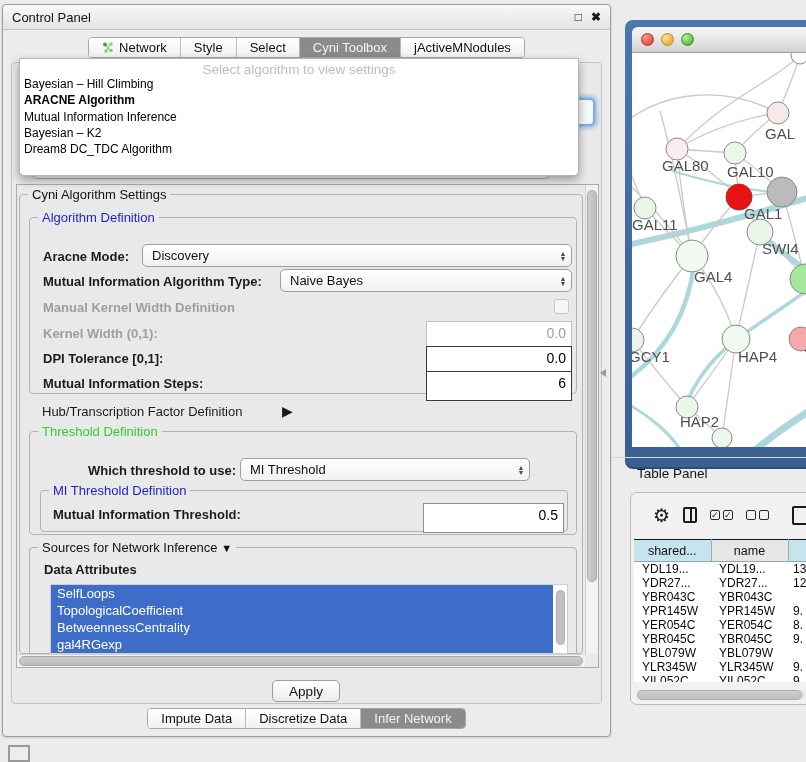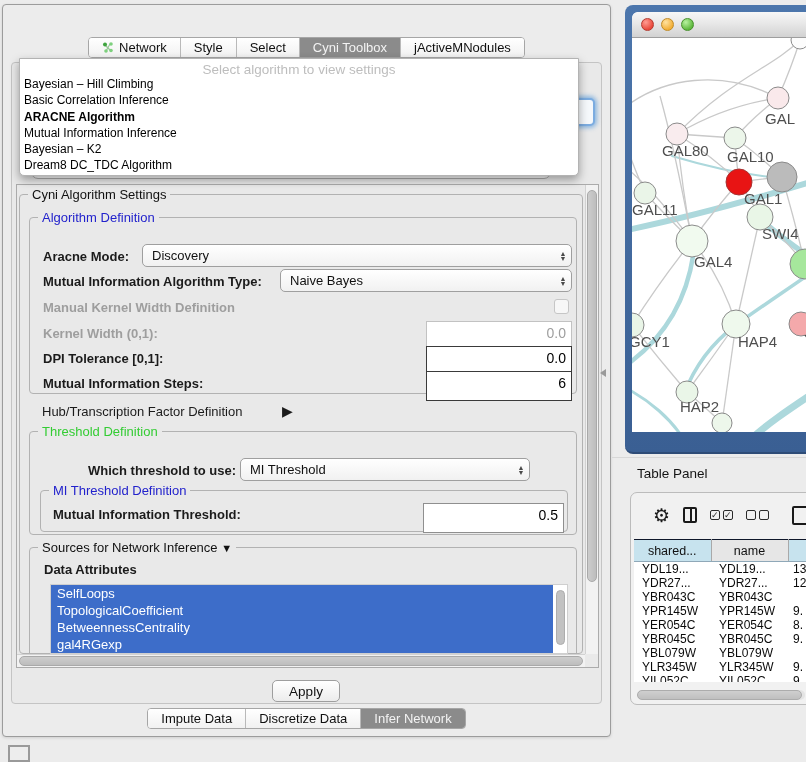--- a/index.html
+++ b/index.html
@@ -62,21 +62,21 @@
   .popup-placeholder{text-align:center;font-size:13.5px;color:#BDBDBD;padding-top:3px;height:17px;}
   .pitem{font-size:12px;color:#000;line-height:16.3px;padding-left:4px;white-space:nowrap;}
   .pitem.hl{font-weight:bold;}
 
   .bg-combo{position:absolute;left:28px;top:148px;width:520px;height:26px;border:1px solid #ACACAC;border-radius:7px;background:#FBFBFB;font-size:13px;color:#B3B3B3;line-height:24px;padding-left:10px;z-index:5;}
   .focus-sliver{position:absolute;left:566px;top:93px;width:26px;height:28px;border:2px solid #7CACE0;border-radius:5px;background:#F5F8FB;box-shadow:0 0 4px 2px rgba(110,165,220,.75);z-index:4;}
 
   .split-arrow{position:absolute;left:600px;top:369px;width:0;height:0;border-top:4px solid transparent;border-bottom:4px solid transparent;border-right:6px solid #9A9A9A;}
 
   
-  .net-window{position:absolute;left:625px;top:5px;width:181px;height:449px;background:linear-gradient(#4C76AC,#3A5F93);border-radius:8px 0 0 8px;border-bottom:2px solid #2E4C77;padding-left:36px;}
+  .net-window{position:absolute;left:625px;top:20px;width:181px;height:449px;background:linear-gradient(#4C76AC,#3A5F93);border-radius:8px 0 0 8px;border-bottom:2px solid #2E4C77;padding-left:36px;}
   .net-inner{position:absolute;left:7px;top:7px;right:0;bottom:20px;background:#FFF;border-radius:6px 0 0 0;overflow:hidden;}
   .net-titlebar{height:26px;background:linear-gradient(#F7F7F7 0%,#E8E8E8 45%,#D2D2D2 100%);border-bottom:1px solid #9E9E9E;display:flex;align-items:center;padding-left:9px;gap:7px;border-radius:6px 0 0 0;}
   .light{width:13px;height:13px;border-radius:50%;}
   .light.red{background:radial-gradient(circle at 35% 30%,#FF9C92,#E9493C 70%);border:1px solid #B33A30;}
   .light.yellow{background:radial-gradient(circle at 35% 30%,#FFE2A0,#F2AF37 70%);border:1px solid #C08B26;}
   .light.green{background:radial-gradient(circle at 35% 30%,#B8F2A0,#5FB83E 70%);border:1px solid #46902C;}
   .net-canvas{position:absolute;left:0;top:26px;right:0;bottom:0;background:#FFF;}
   .nlabel{font-family:"Liberation Sans",sans-serif;font-size:15px;fill:#4F4F4F;}
   .edge{fill:none;stroke:#C9C9C9;stroke-width:1.3;}
   .tealedge{fill:none;stroke:#ACD8DC;stroke-linecap:round;}
@@ -104,20 +104,27 @@
   .tp-hsb .thumb{position:absolute;left:0;top:0;bottom:0;width:98%;background:linear-gradient(#CFCFCF,#BFBFBF);border:1px solid #ACACAC;border-radius:5px;}
 
   .mini-box{position:absolute;left:8px;top:745px;width:22px;height:17px;border:2px solid #9A9A9A;background:#EDEDED;}
 </style>
 </head>
 <body>
 
 <div class="app">
 
   <div class="cp-window">
+    <div class="cp-titlebar">
+      <span>Control Panel</span>
+      <span class="tb-icons">
+        <span>□</span>
+        <span>✖</span>
+      </span>
+    </div>
 
     <div class="tabbar top">
         <div class="tabs">
           <div class="tab">
             <span class="net-tab-icon">
               <svg width="12" height="13" viewBox="0 0 12 13">
                 <line x1="3" y1="4" x2="8" y2="9" stroke="#9BC79B" stroke-width="1.2"></line>
                 <line x1="8" y1="3" x2="4" y2="10" stroke="#9BC79B" stroke-width="1.2"></line>
                 <circle cx="3" cy="3.5" r="2" fill="#3FA43F"></circle>
                 <circle cx="9" cy="3" r="1.8" fill="#7ED07E"></circle>
@@ -247,21 +254,20 @@
         </div>
       </div>
 
     <div class="bg-combo">gal-filtered sif default node</div>
     <div class="focus-sliver"></div>
 
     <div class="popup">
       <div class="popup-placeholder">Select algorithm to view settings</div>
       <div>
           <div class="pitem">Bayesian – Hill Climbing</div>
-          <div class="pitem">Basic Correlation Inference</div>
           <div class="pitem hl">ARACNE Algorithm</div>
           <div class="pitem">Mutual Information Inference</div>
           <div class="pitem">Bayesian – K2</div>
           <div class="pitem">Dream8 DC_TDC Algorithm</div>
         </div>
     </div>
   </div>
 
   <div class="split-arrow"></div>
 

